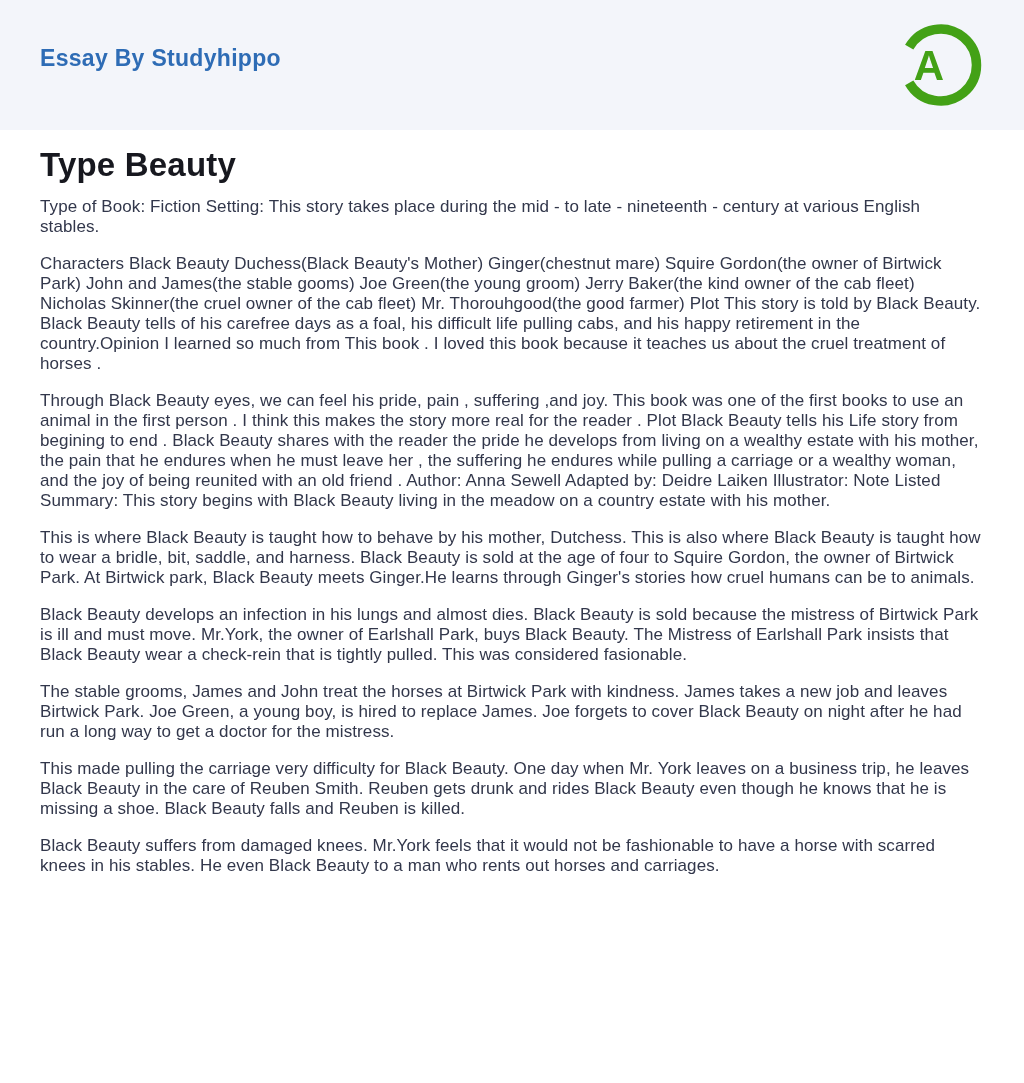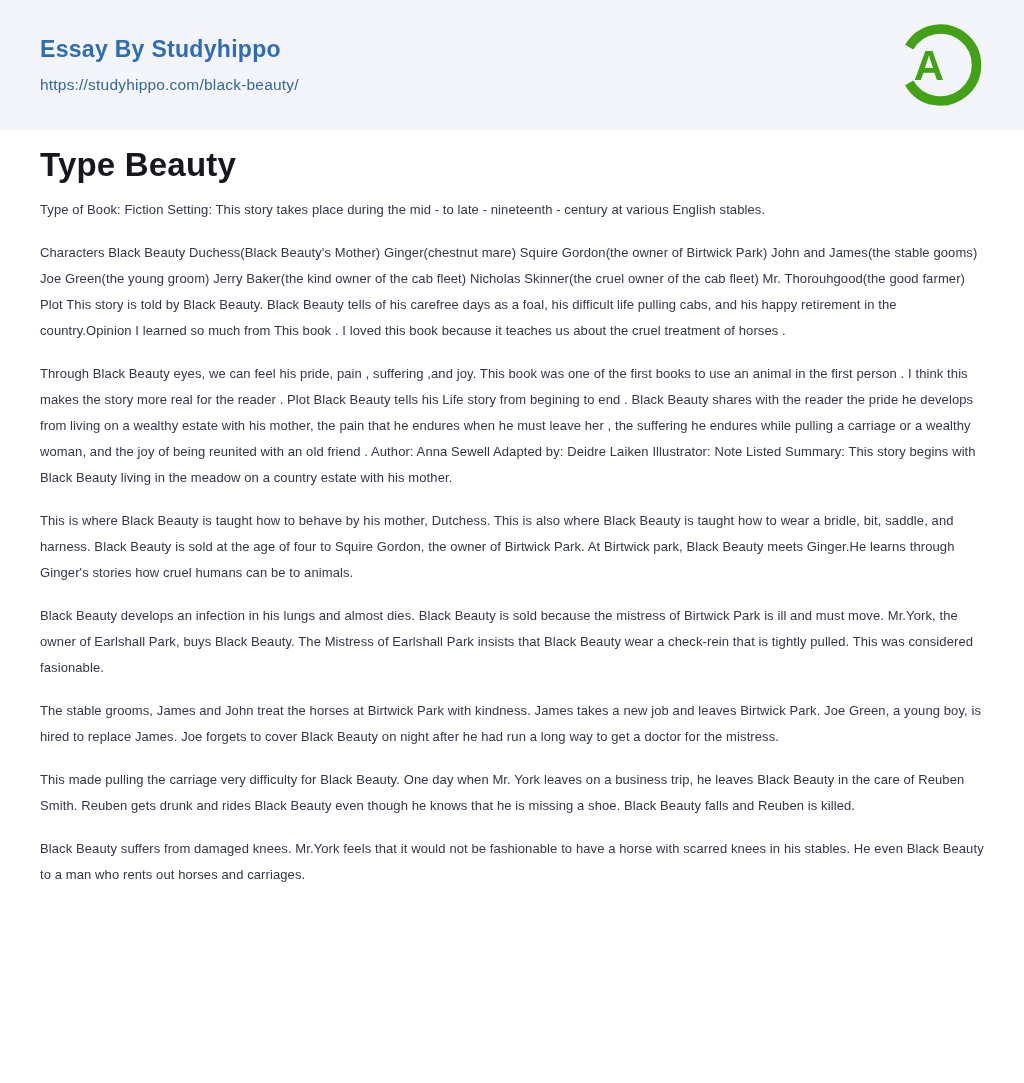--- a/index.html
+++ b/index.html
@@ -47,36 +47,35 @@
   }
   .essay-title {
     color: #17181f;
     font-size: 33px;
     font-weight: bold;
     letter-spacing: 0.2px;
     margin: 0 0 13px 0;
   }
   .essay-paragraph {
     color: #32374b;
-    font-size: 13px;
-    line-height: 26px;
+    font-size: 17px;
+    line-height: 20px;
     letter-spacing: 0.1px;
     margin: 0 0 17px 0;
     max-width: 944px;
   }
 </style>
 </head>
 <body>
 
 <div class="page">
 
   <header class="site-header">
     <div class="header-text">
       <div class="site-title">Essay By Studyhippo</div>
-      <a class="page-url">https://studyhippo.com/black-beauty/</a>
     </div>
     <div class="logo">
       <svg viewBox="0 0 84 84" aria-hidden="true">
         <path d="M 11.2 24.2 A 36 36 0 1 1 11.2 59.8" fill="none" stroke="#43a116" stroke-width="9.5" stroke-linecap="butt"></path>
         <text x="31" y="57" font-size="42" text-anchor="middle" fill="#43a116">A</text>
       </svg>
     </div>
   </header>
 
   <main class="content">

